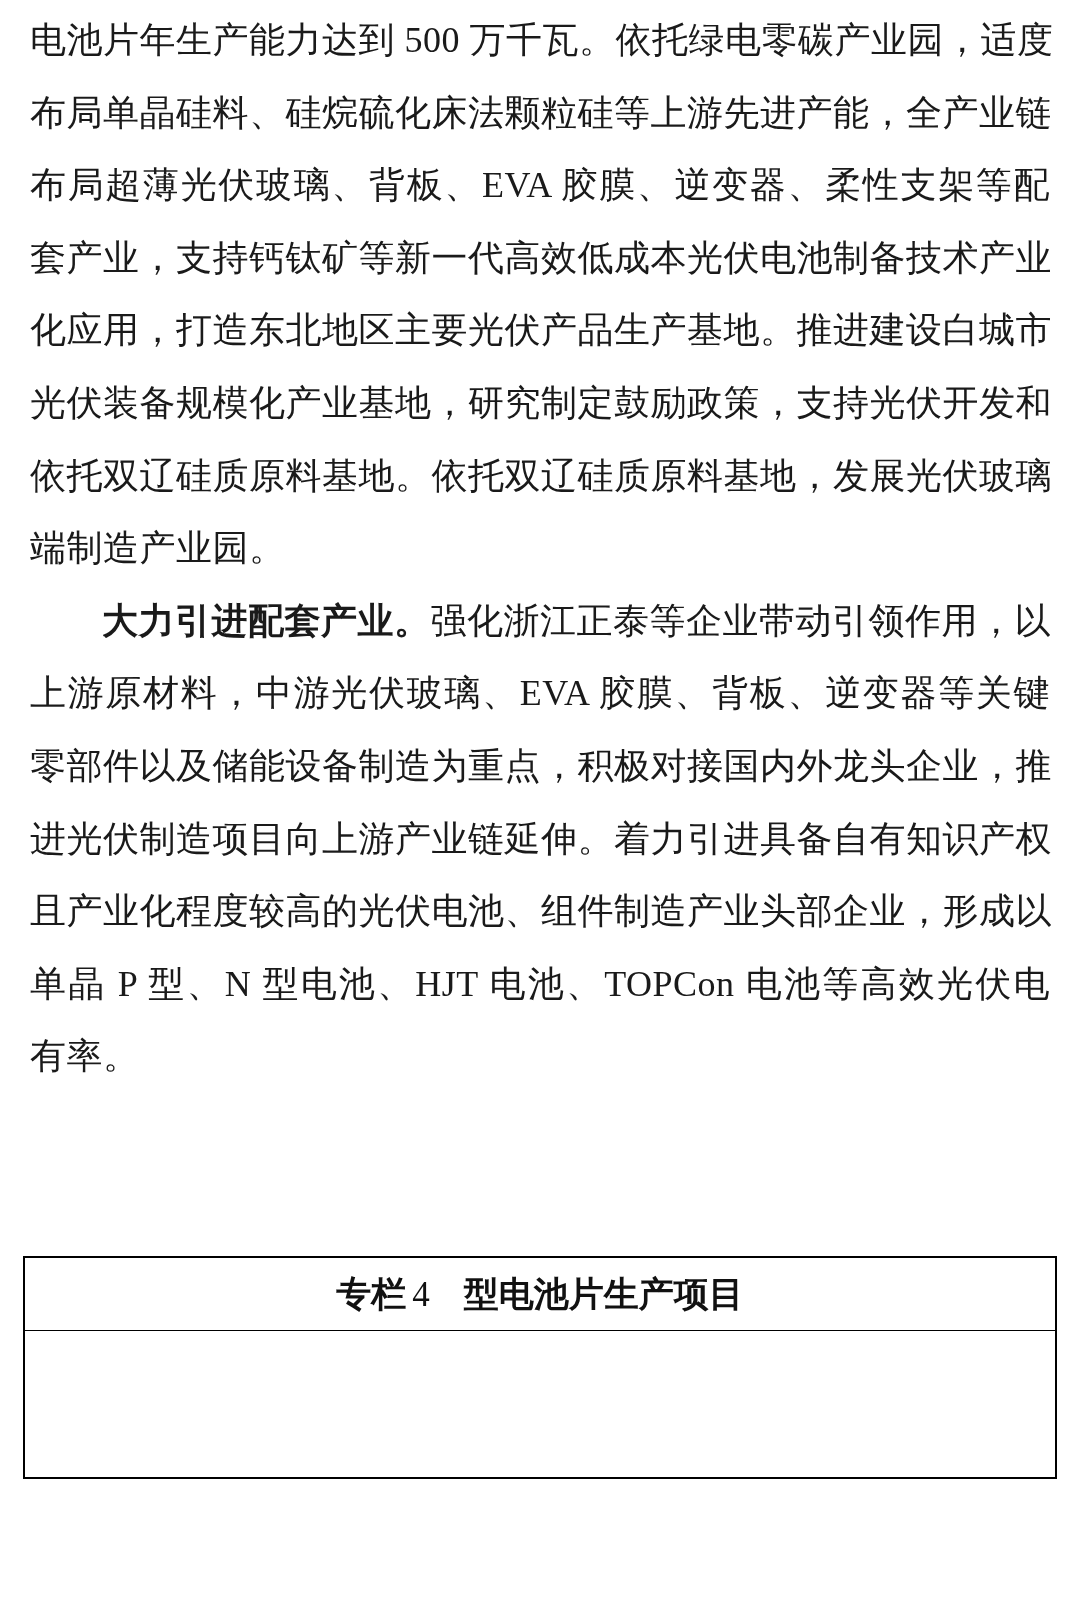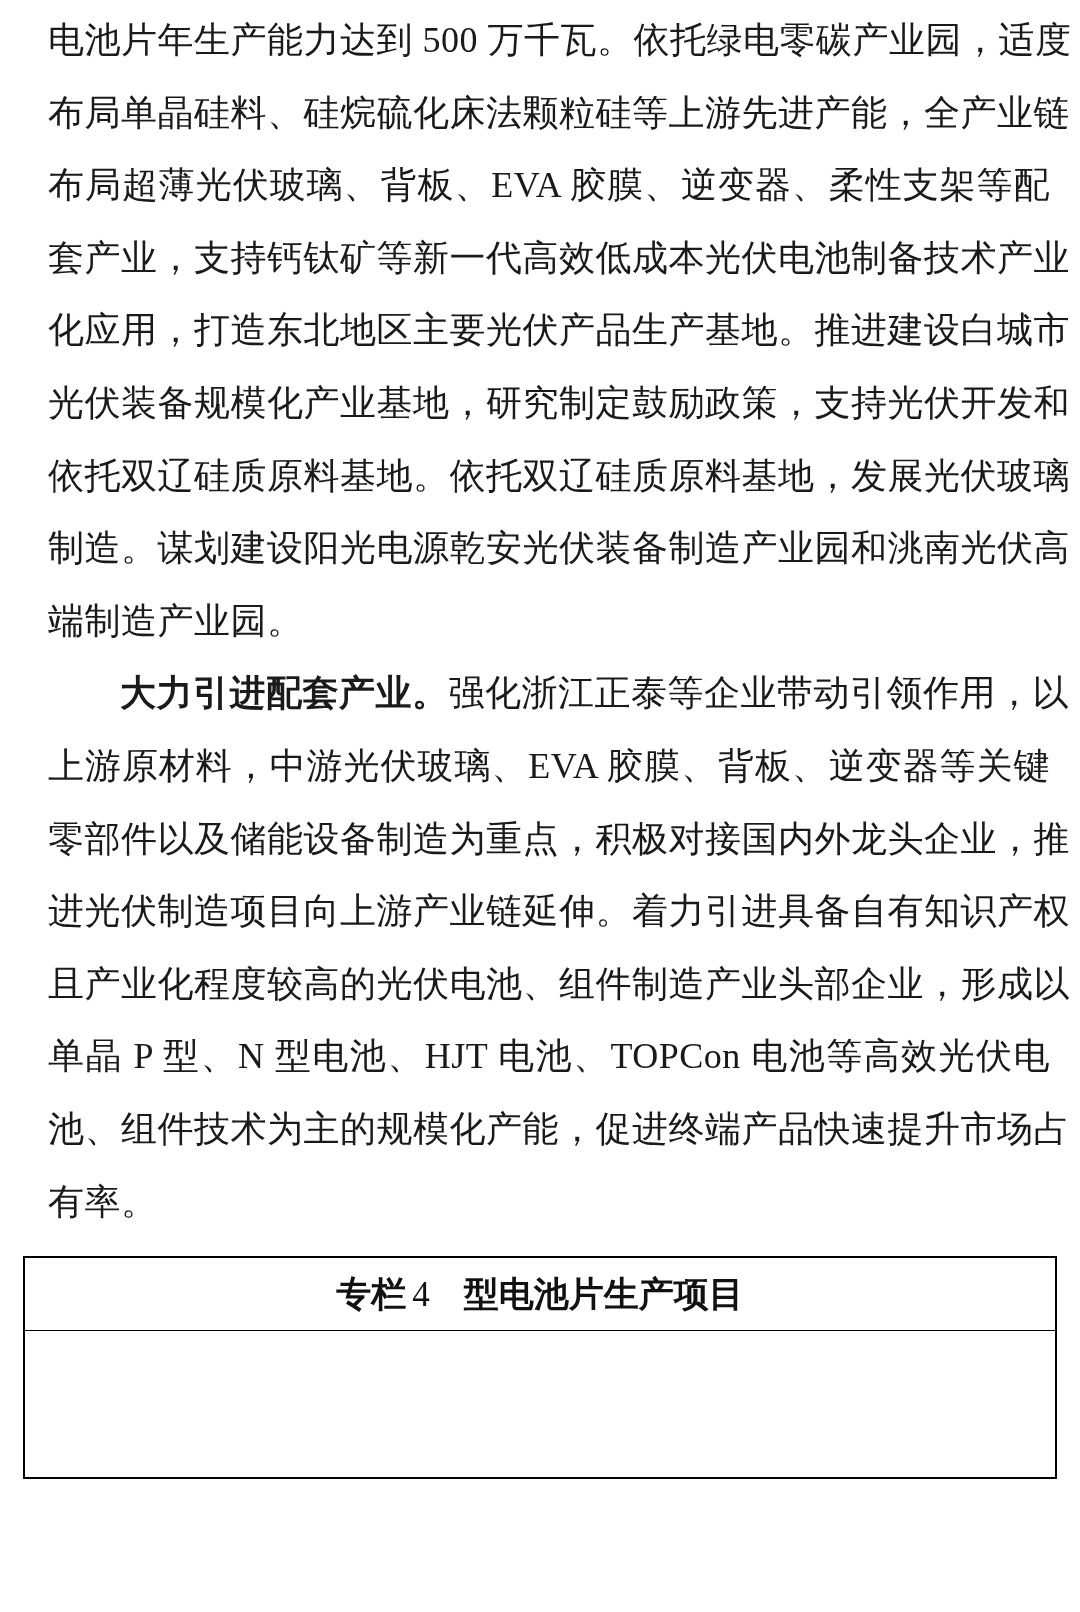--- a/index.html
+++ b/index.html
@@ -6,21 +6,21 @@
   body{
     width:1080px;height:1612px;
     background:#ffffff;
     position:relative;
     font-family:"Liberation Serif","DejaVu Serif",serif;
     color:#1a1a1a;
     overflow:hidden;
   }
   .content{
     position:absolute;
-    left:48px; right:30px; top:4px;
+    left:30px; right:30px; top:4px;
   }
   .bodyline{
     font-size:36px;
     height:72.6px;
     line-height:72.6px;
     text-align:justify;
     text-align-last:justify;
     white-space:nowrap;
     letter-spacing:0.5px;
   }
@@ -105,32 +105,30 @@
 <body>
 
 <div class="content">
   <div class="bodyline">电池片年生产能力达到 500 万千瓦。依托绿电零碳产业园，适度</div>
   <div class="bodyline">布局单晶硅料、硅烷硫化床法颗粒硅等上游先进产能，全产业链</div>
   <div class="bodyline">布局超薄光伏玻璃、背板、EVA 胶膜、逆变器、柔性支架等配</div>
   <div class="bodyline">套产业，支持钙钛矿等新一代高效低成本光伏电池制备技术产业</div>
   <div class="bodyline">化应用，打造东北地区主要光伏产品生产基地。推进建设白城市</div>
   <div class="bodyline">光伏装备规模化产业基地，研究制定鼓励政策，支持光伏开发和</div>
   <div class="bodyline">依托双辽硅质原料基地。依托双辽硅质原料基地，发展光伏玻璃</div>
-  <div class="bodyline">制造。谋划建设阳光电源乾安光伏装备制造产业园和洮南光伏高</div>
   <div class="bodyline lastline">端制造产业园。</div>
 
   <div class="bodyline firstline-p2">
     <span class="lead-bold">大力引进配套产业。</span><span>强化浙江正泰等企业带动引领作用，以</span>
   </div>
   <div class="bodyline">上游原材料，中游光伏玻璃、EVA 胶膜、背板、逆变器等关键</div>
   <div class="bodyline">零部件以及储能设备制造为重点，积极对接国内外龙头企业，推</div>
   <div class="bodyline">进光伏制造项目向上游产业链延伸。着力引进具备自有知识产权</div>
   <div class="bodyline">且产业化程度较高的光伏电池、组件制造产业头部企业，形成以</div>
   <div class="bodyline">单晶 P 型、N 型电池、HJT 电池、TOPCon 电池等高效光伏电</div>
-  <div class="bodyline">池、组件技术为主的规模化产能，促进终端产品快速提升市场占</div>
   <div class="bodyline lastline">有率。</div>
 </div>
 
 <div class="column-box">
   <div class="box-title">
     <span>专栏</span><span class="title-num">4</span><span class="title-gap"></span><span>型电池片生产项目</span>
   </div>
 </div>
 
 <div class="footer-pagenum">

